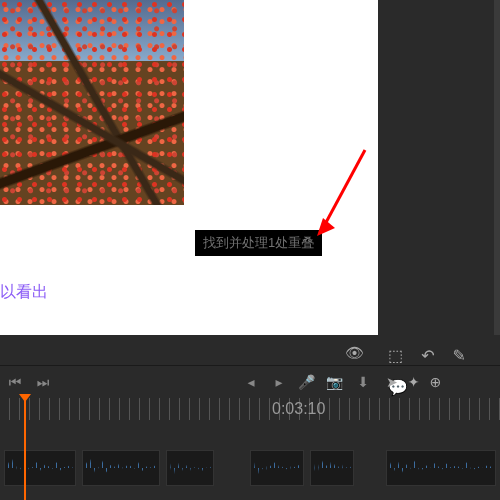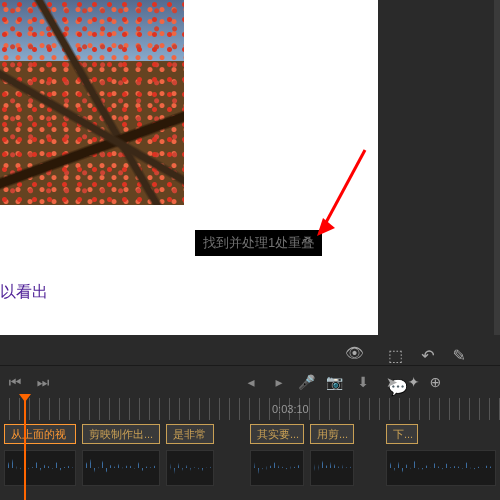--- a/index.html
+++ b/index.html
@@ -1,40 +1,40 @@
 <!DOCTYPE html>
 <html><head>
   <meta charset="utf-8">
   <style>
     *{margin:0;padding:0;box-sizing:border-box}
     body{width:500px;height:500px;background:#2a2a2a;font-family:"Microsoft YaHei",sans-serif;overflow:hidden;position:relative}
     .preview-area{position:absolute;left:0;top:0;width:378px;height:335px;background:#fff}
     .tree-img{width:184px;height:205px;background:linear-gradient(135deg,#8b7355 0%,#654321 20%),linear-gradient(45deg,#cc3333,#dd5533,#ee7744);position:relative;overflow:hidden}
     .tree-img::before{content:"";position:absolute;inset:0;background:radial-gradient(circle at 30% 30%,#dd3322 2px,transparent 3px) 0 0/15px 15px,radial-gradient(circle at 70% 60%,#cc4433 2px,transparent 3px) 0 0/18px 18px,radial-gradient(circle at 50% 80%,#ee6644 2px,transparent 3px) 0 0/12px 12px,linear-gradient(180deg,#556b8f 0%,#88aacc 30%,transparent 30%);background-blend-mode:normal}
     .tree-img::after{content:"";position:absolute;inset:0;background:linear-gradient(30deg,transparent 40%,#3a2817 41%,#3a2817 43%,transparent 44%),linear-gradient(-20deg,transparent 30%,#2a1807 31%,#2a1807 34%,transparent 35%),linear-gradient(60deg,transparent 50%,#3a2817 51%,#3a2817 53%,transparent 54%)}
-    .caption-text{position:absolute;left:0;top:282px;color:#4c1d95;font-size:16px;font-weight:500;}
+    .caption-text{position:absolute;left:0;top:282px;color:#8b5cf6;font-size:16px;font-weight:500;}
     .tooltip{position:absolute;left:195px;top:230px;background:#000;color:#737373;font-size:13px;padding:4px 8px;white-space:nowrap}
     .arrow{position:absolute;left:315px;top:140px;width:60px;height:100px;pointer-events:none}
     .right-panel{position:absolute;right:0;top:0;width:120px;height:335px;background:#2a2a2a}
     .right-panel::before{content:"";position:absolute;right:0;top:0;width:6px;height:100%;background:#3a3a3a}
     .tool-row{position:absolute;left:378px;top:340px;right:0;height:30px;display:flex;align-items:center;gap:18px;padding:0 10px;background:#2a2a2a}
     .tool-row span{color:#aaa;font-size:16px;cursor:pointer}
     .tool-row2{position:absolute;left:378px;top:372px;right:0;height:30px;display:flex;align-items:center;gap:18px;padding:0 10px}
     .tool-row2 span{color:#aaa;font-size:16px}
     .eye-row{position:absolute;left:0;top:340px;width:378px;height:25px;background:#2a2a2a;display:flex;justify-content:flex-end;align-items:center;padding-right:14px}
     .eye-icon{color:#aaa;font-size:15px}
     .divider{position:absolute;left:0;top:365px;width:500px;height:1px;background:#1a1a1a}
     .playback-bar{position:absolute;left:0;top:368px;width:378px;height:28px;background:#2a2a2a;display:flex;align-items:center;padding:0 4px;gap:6px}
     .pb-icon{color:#888;font-size:14px;width:22px;text-align:center;cursor:pointer}
     .pb-spacer{flex:1}
     .right-tools{position:absolute;left:378px;top:368px;right:0;height:28px;display:flex;align-items:center;gap:10px;padding:0 8px}
     .right-tools span{color:#aaa;font-size:14px}
     .ruler{position:absolute;left:0;top:398px;width:500px;height:22px;background:#2a2a2a;display:flex;align-items:center;justify-content:center}
     .ruler-tick{position:absolute;left:0;right:0;top:0;height:22px;background:repeating-linear-gradient(90deg,transparent 0,transparent 9px,#555 9px,#555 10px)}
-    .timecode{color:#999;font-size:11px;position:absolute;left:272px}
+    .timecode{color:#999;font-size:16px;position:absolute;left:272px}
     .playhead{position:absolute;left:24px;top:398px;width:2px;height:102px;background:#ff6600;z-index:5}
     .playhead::before{content:"";position:absolute;top:-4px;left:-5px;width:12px;height:8px;background:#ff6600;clip-path:polygon(0 0,100% 0,50% 100%)}
     .timeline{position:absolute;left:0;top:422px;width:500px;height:78px;background:#2a2a2a}
     .clip-row{position:absolute;top:0;left:0;right:0;height:24px;display:flex;gap:6px;padding:2px 4px}
     .clip{background:#3a3a3a;border:1px solid #c9a055;color:#c9a055;font-size:11px;padding:2px 6px;white-space:nowrap;overflow:hidden;position:relative;height:20px;display:flex;align-items:center}
     .clip.orange{color:#ff9933;border-color:#ff9933}
     .audio-row{position:absolute;top:26px;left:0;right:0;height:40px;display:flex;gap:6px;padding:2px 4px}
     .audio-clip{background:#1a1a1a;border:1px solid #333;position:relative;overflow:hidden;flex:1}
     .audio-clip::after{content:"";position:absolute;inset:2px;background:repeating-linear-gradient(90deg,transparent 0 1px,#4a90d9 1px 2px,transparent 2px 4px);opacity:.7;clip-path:polygon(0 50%,2% 30%,5% 60%,8% 20%,12% 70%,16% 35%,20% 55%,25% 25%,30% 65%,35% 40%,40% 50%,45% 30%,50% 60%,55% 35%,60% 50%,65% 40%,70% 55%,75% 30%,80% 60%,85% 45%,90% 50%,95% 40%,100% 50%,100% 50%,0 50%)}
   </style>
@@ -88,30 +88,20 @@
 </div>
 
 <div class="ruler">
   <div class="ruler-tick"></div>
   <span class="timecode">0:03:10</span>
 </div>
 
 <div class="playhead"></div>
 
 <div class="timeline">
-  <div class="clip-row" id="cliprow">
-      <div class="clip orange" style="width: 72px;">从上面的视</div>
-      <div class="clip" style="width: 78px;">剪映制作出...</div>
-      <div class="clip" style="width: 48px;">是非常</div>
-      <div style="width: 24px;"></div>
-      <div class="clip" style="width: 54px;">其实要...</div>
-      <div class="clip" style="width: 44px;">用剪...</div>
-      <div style="width: 20px;"></div>
-      <div class="clip" style="width: 32px;">下...</div>
-    </div>
   <div class="audio-row">
     <div class="audio-clip" style="flex:0 0 72px"></div>
     <div class="audio-clip" style="flex:0 0 78px"></div>
     <div class="audio-clip" style="flex:0 0 48px"></div>
     <div style="flex:0 0 24px"></div>
     <div class="audio-clip" style="flex:0 0 54px"></div>
     <div class="audio-clip" style="flex:0 0 44px"></div>
     <div style="flex:0 0 20px"></div>
     <div class="audio-clip" style="flex:1"></div>
   </div>

